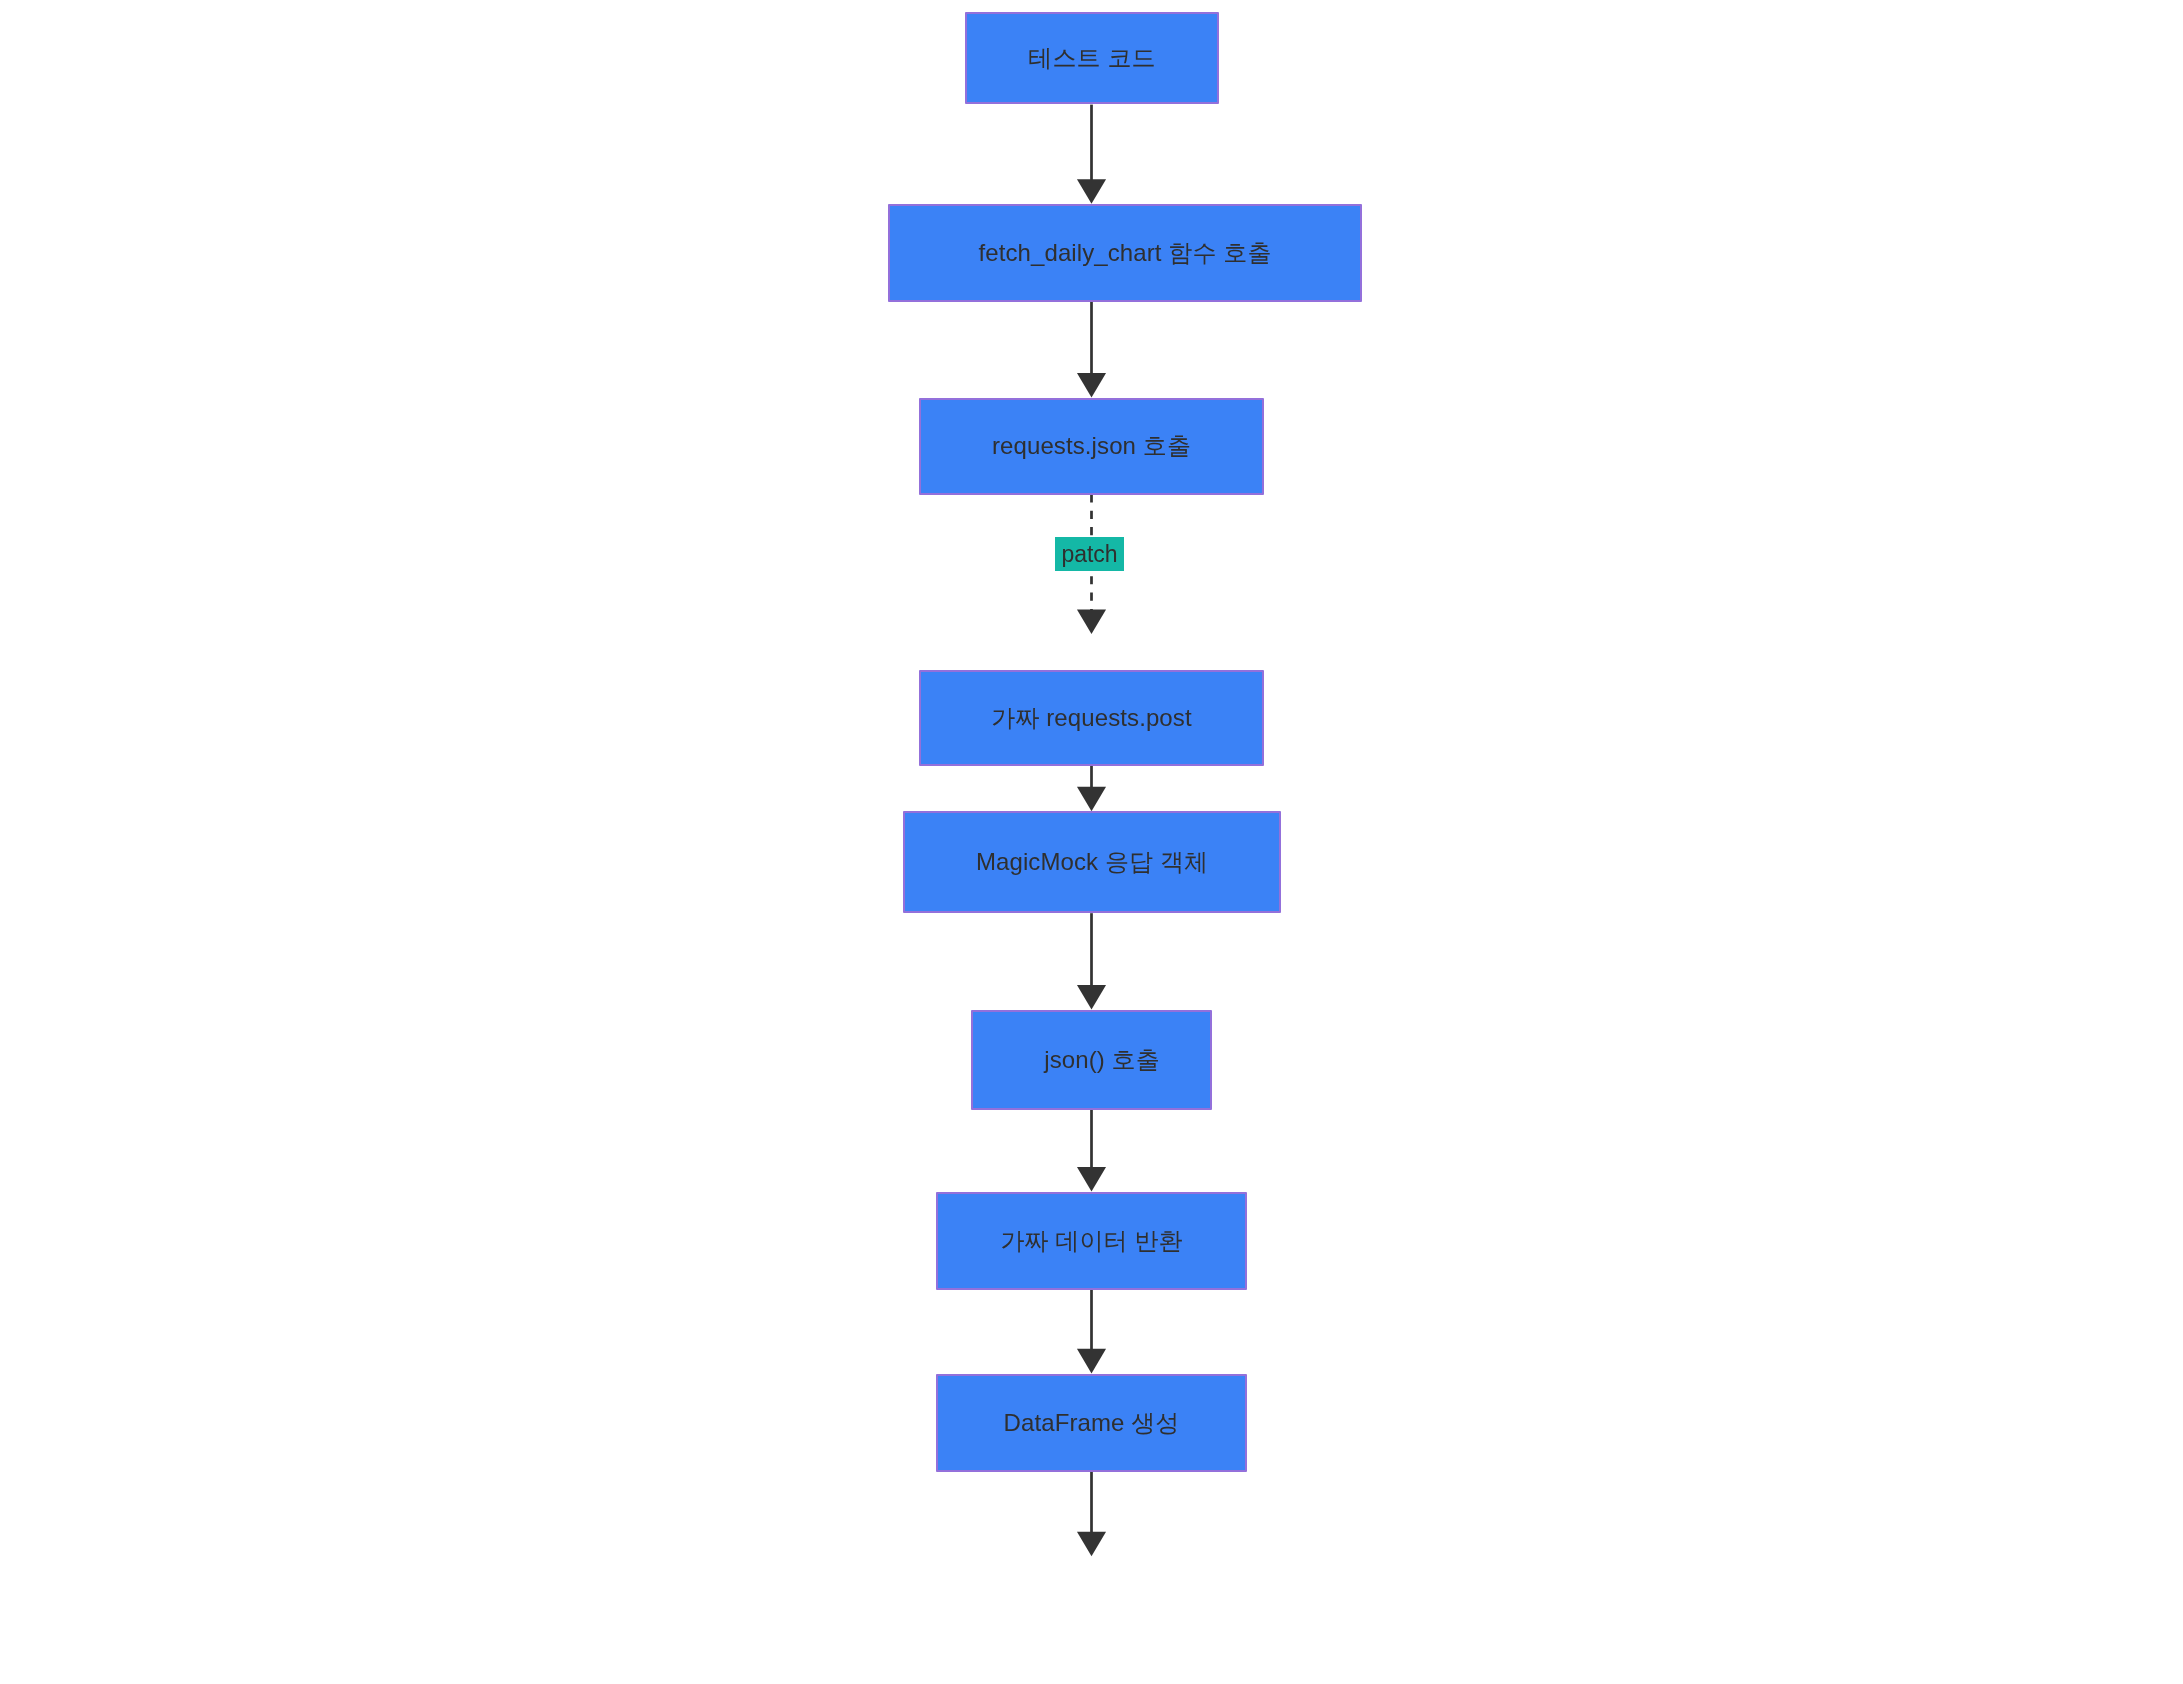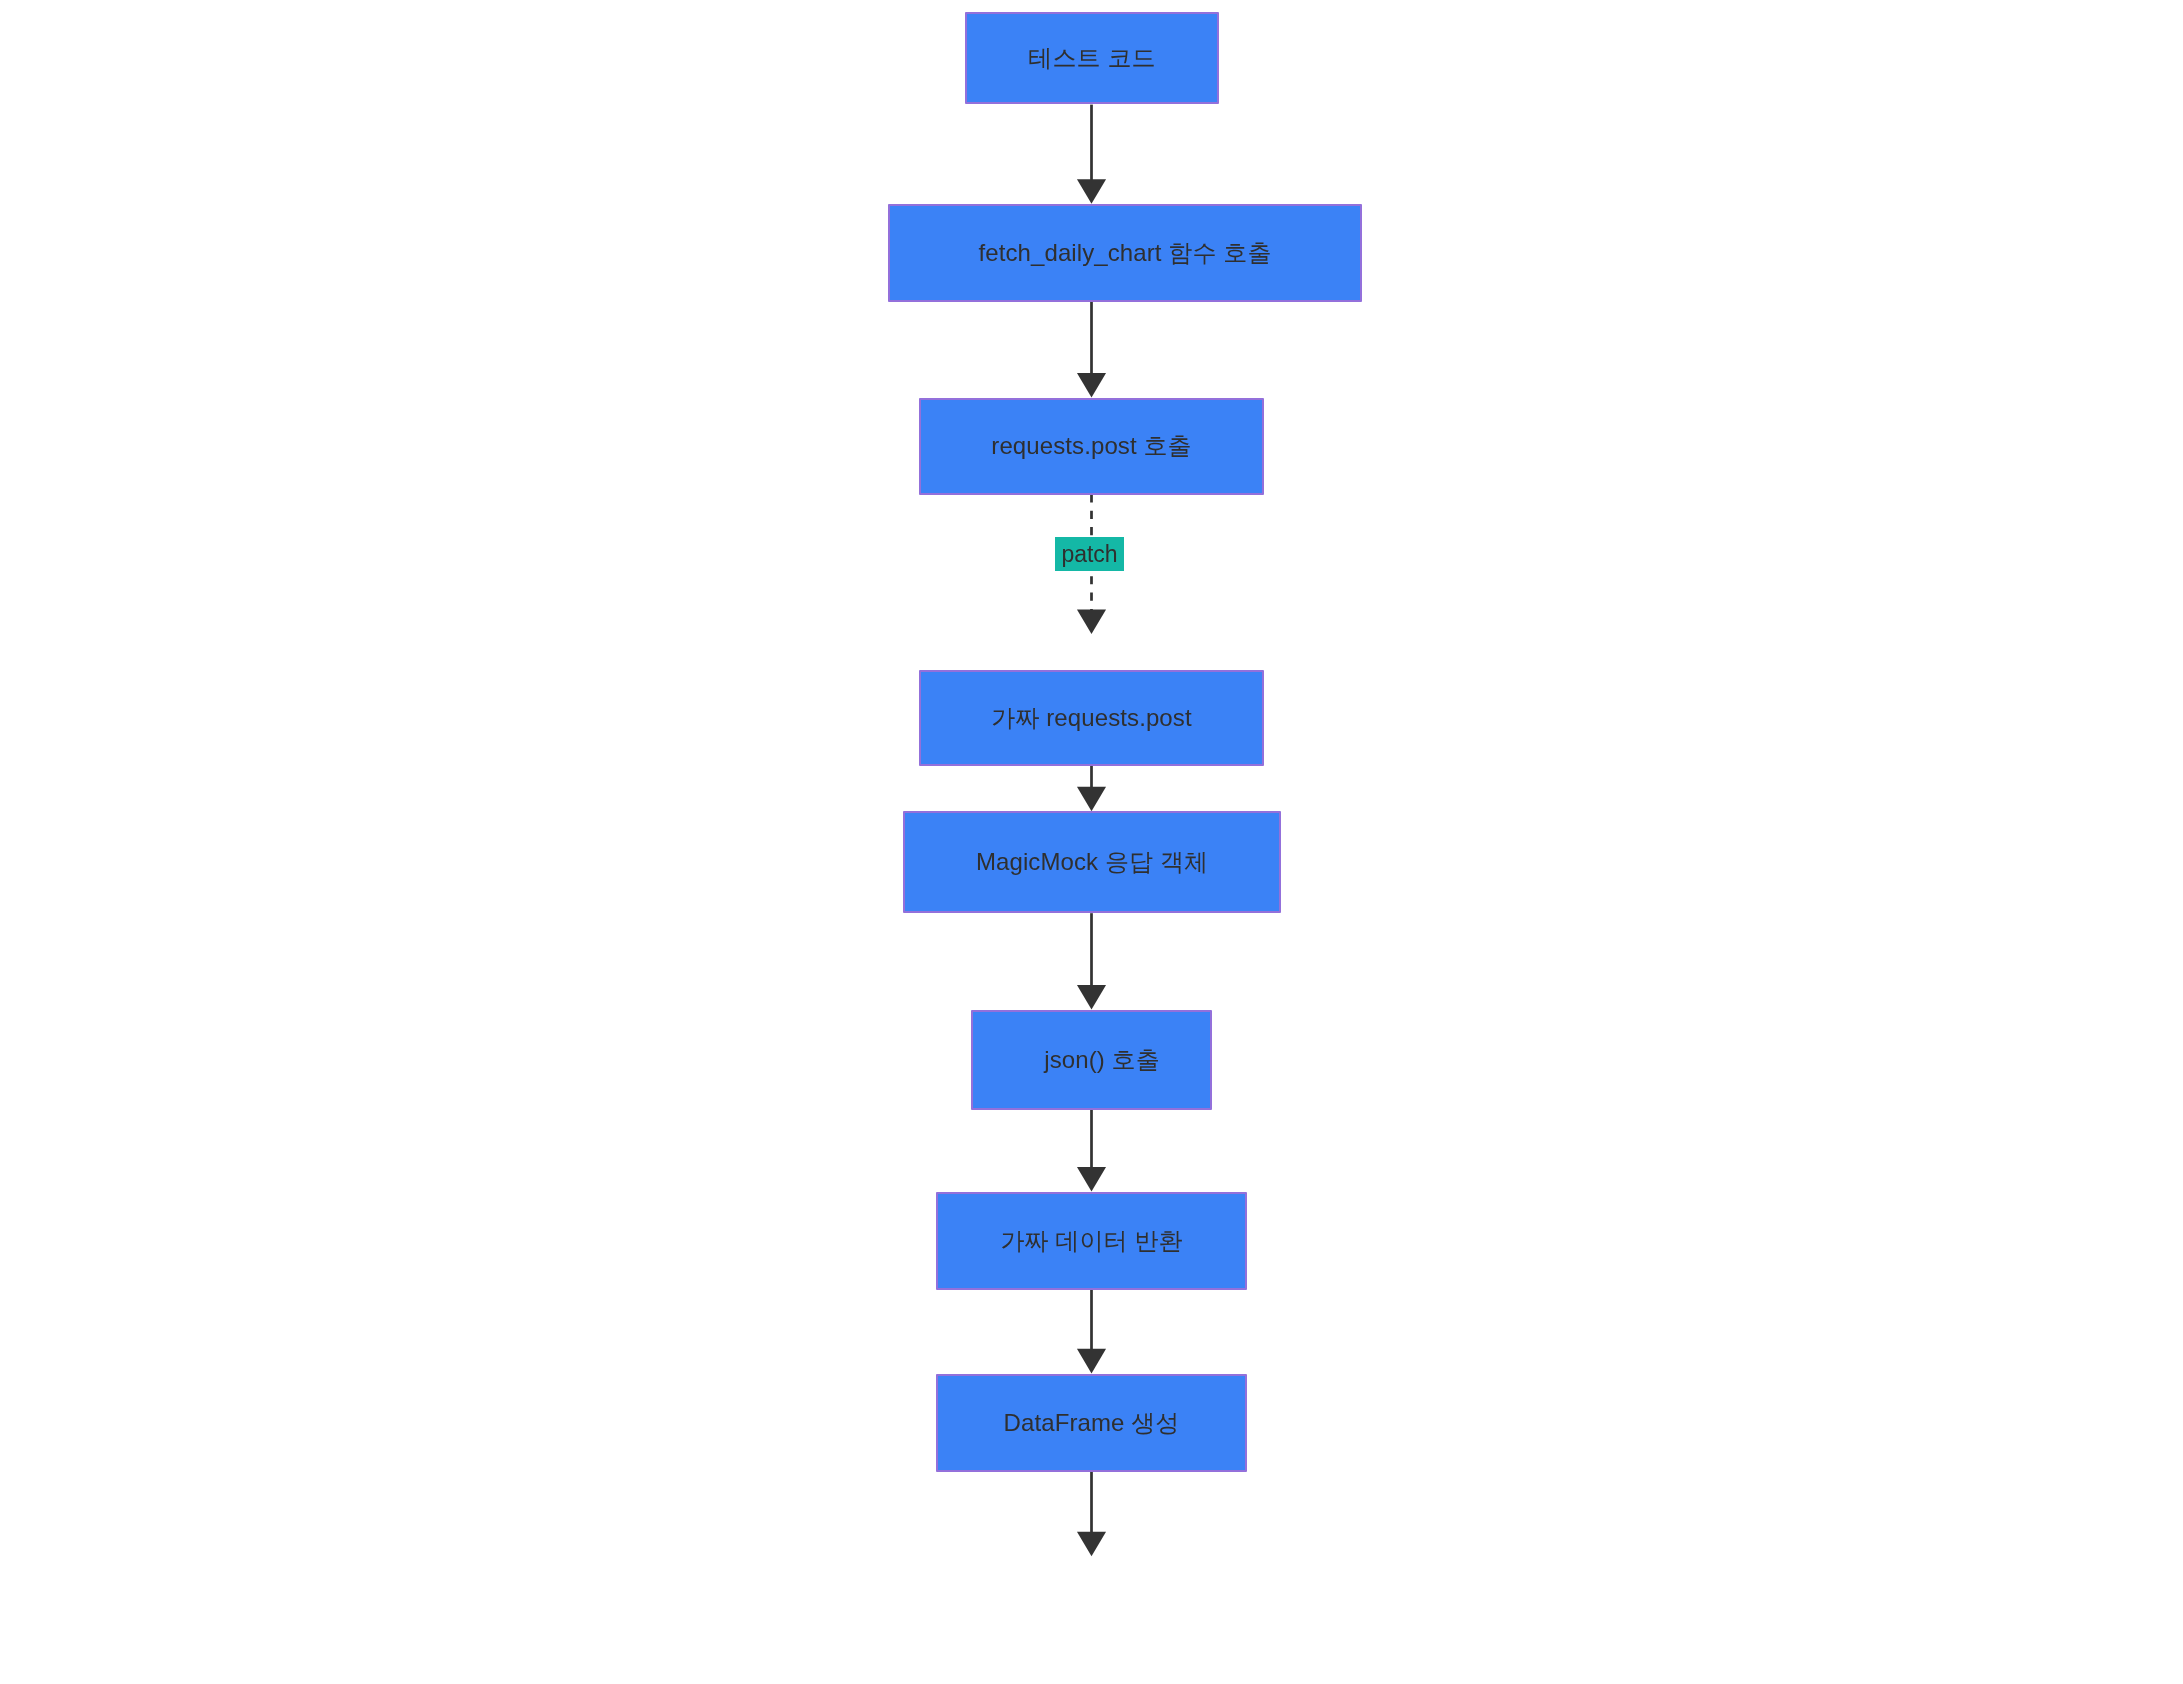--- a/index.html
+++ b/index.html
@@ -123,21 +123,21 @@
 
   <div class="node" style="left:965px; top:12.3px; width:254px; height:92px;">
     <span>테스트 코드</span>
   </div>
 
   <div class="node" style="left:864px; top:204px; width:474px; height:98px;margin-left:24px;">
     <span>fetch_daily_chart 함수 호출</span>
   </div>
 
   <div class="node" style="left:919px; top:398px; width:345px; height:97px;">
-    <span>requests.post 호출</span>
+    <span>requests.json 호출</span>
   </div>
 
   <div class="node" style="left:919px; top:634px; width:345px; height:96px;margin-top:36px;">
     <span>가짜 requests.post</span>
   </div>
 
   <div class="node" style="left:903px; top:811px; width:378px; height:102px;">
     <span>MagicMock 응답 객체</span>
   </div>
 

